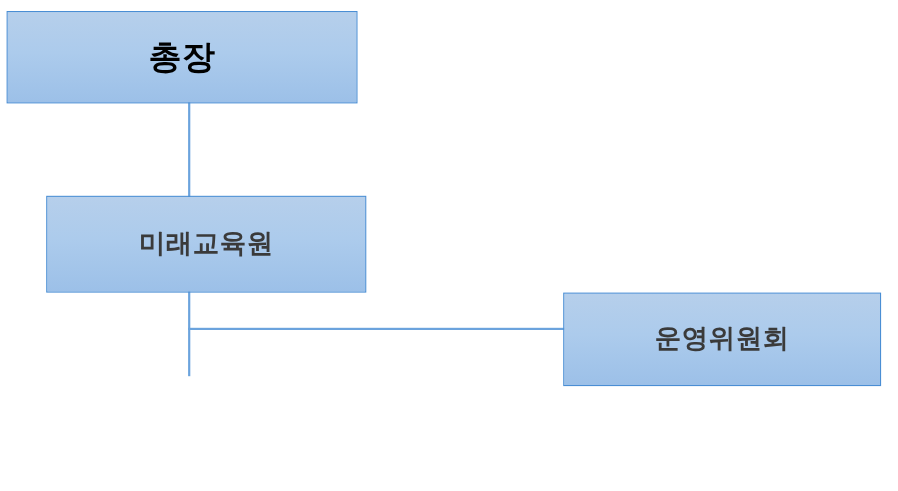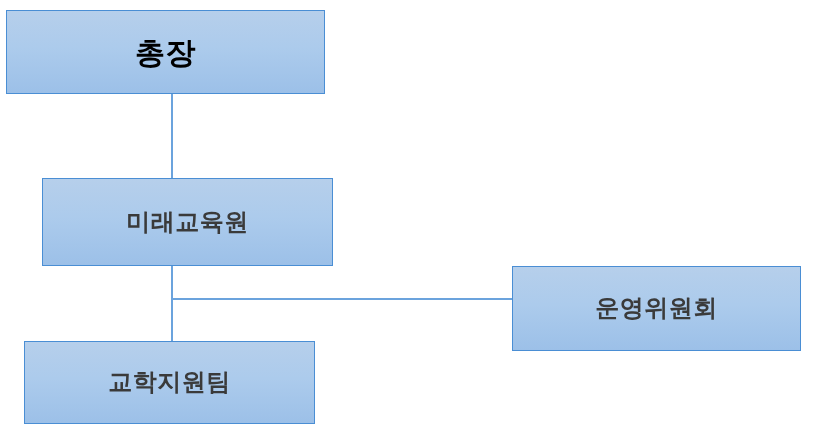--- a/index.html
+++ b/index.html
@@ -116,21 +116,18 @@
   <div class="connector connector-h" id="connector-institute-committee"></div>
 
   <div class="node" id="node-president">
     <span class="node-label">총장</span>
   </div>
 
   <div class="node" id="node-institute">
     <span class="node-label">미래교육원</span>
   </div>
 
-  <div class="node" id="node-support-team">
-    <span class="node-label">교학지원팀</span>
-  </div>
 
   <div class="node" id="node-committee">
     <span class="node-label">운영위원회</span>
   </div>
 
 </div>
 
 </body></html>

